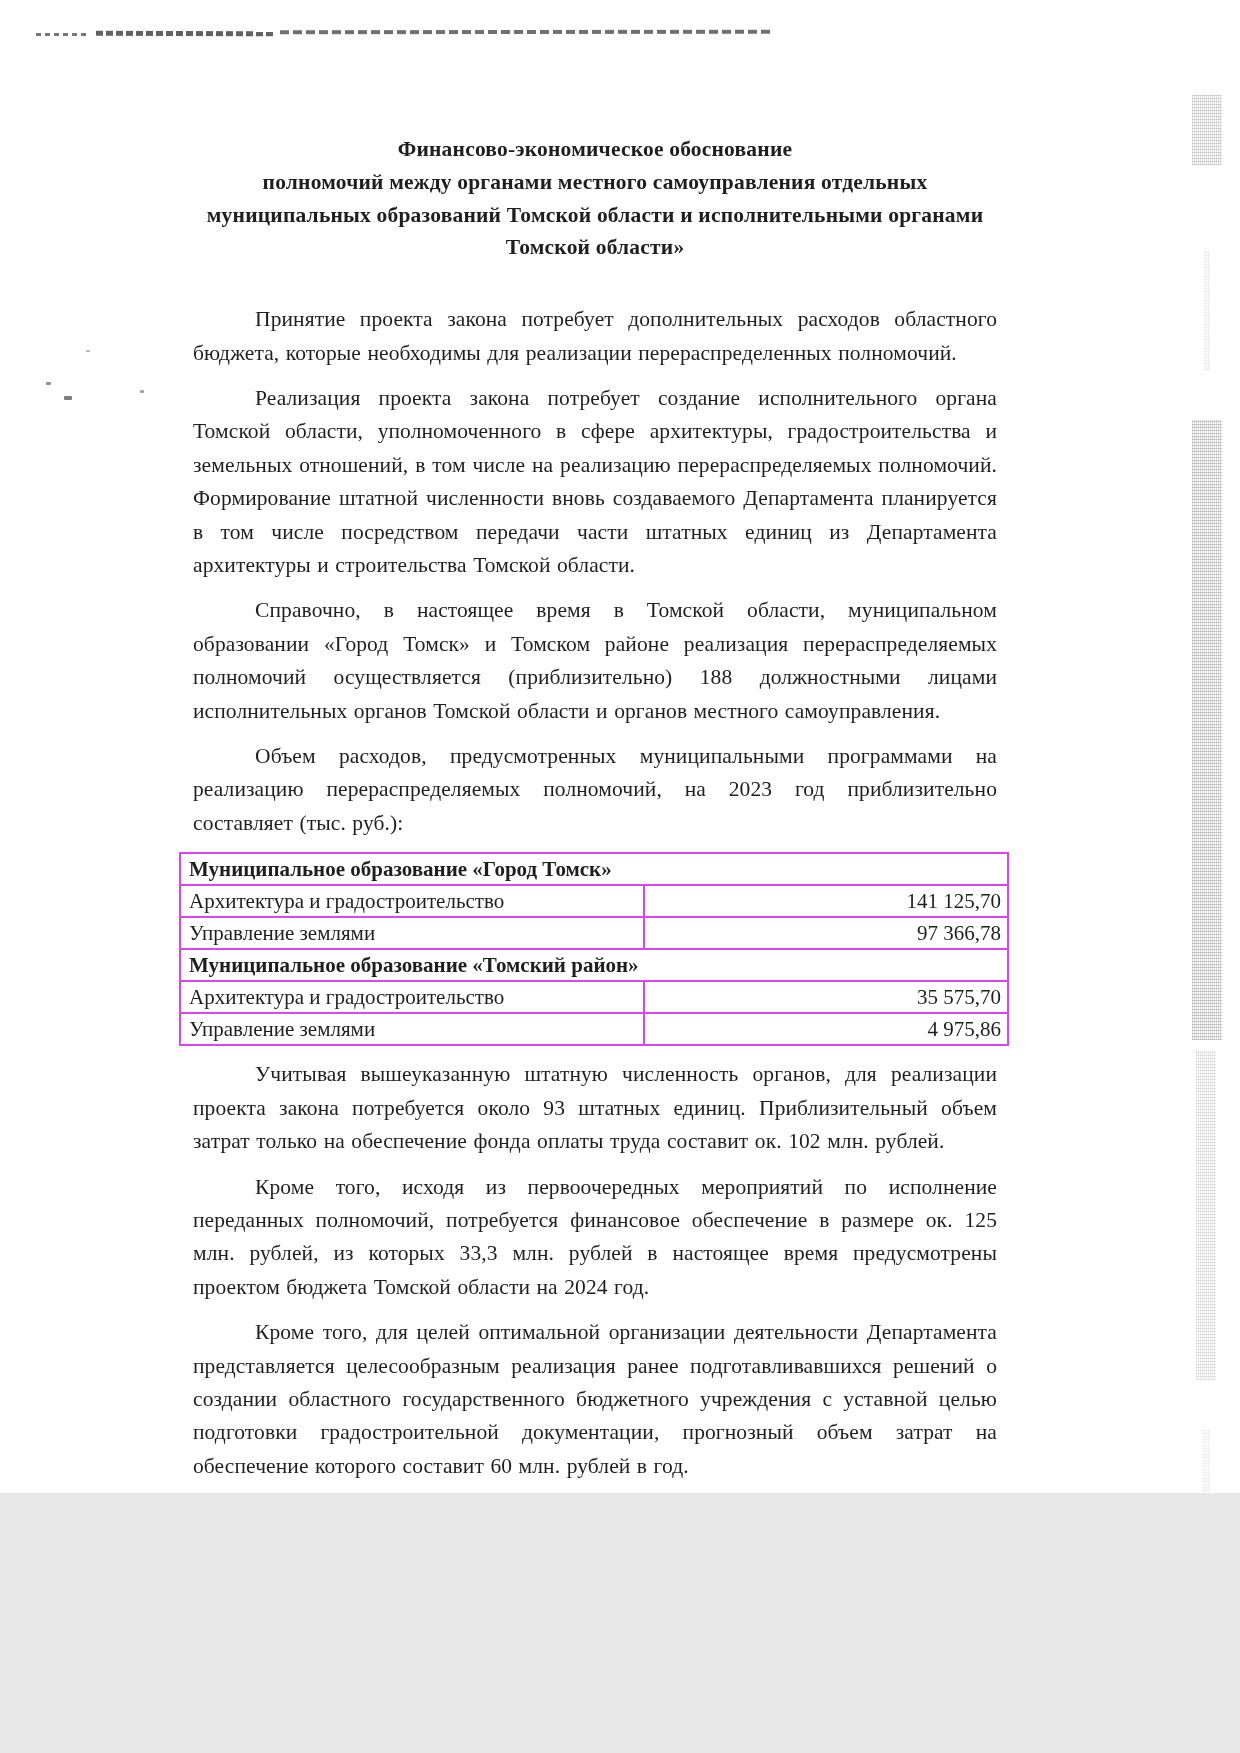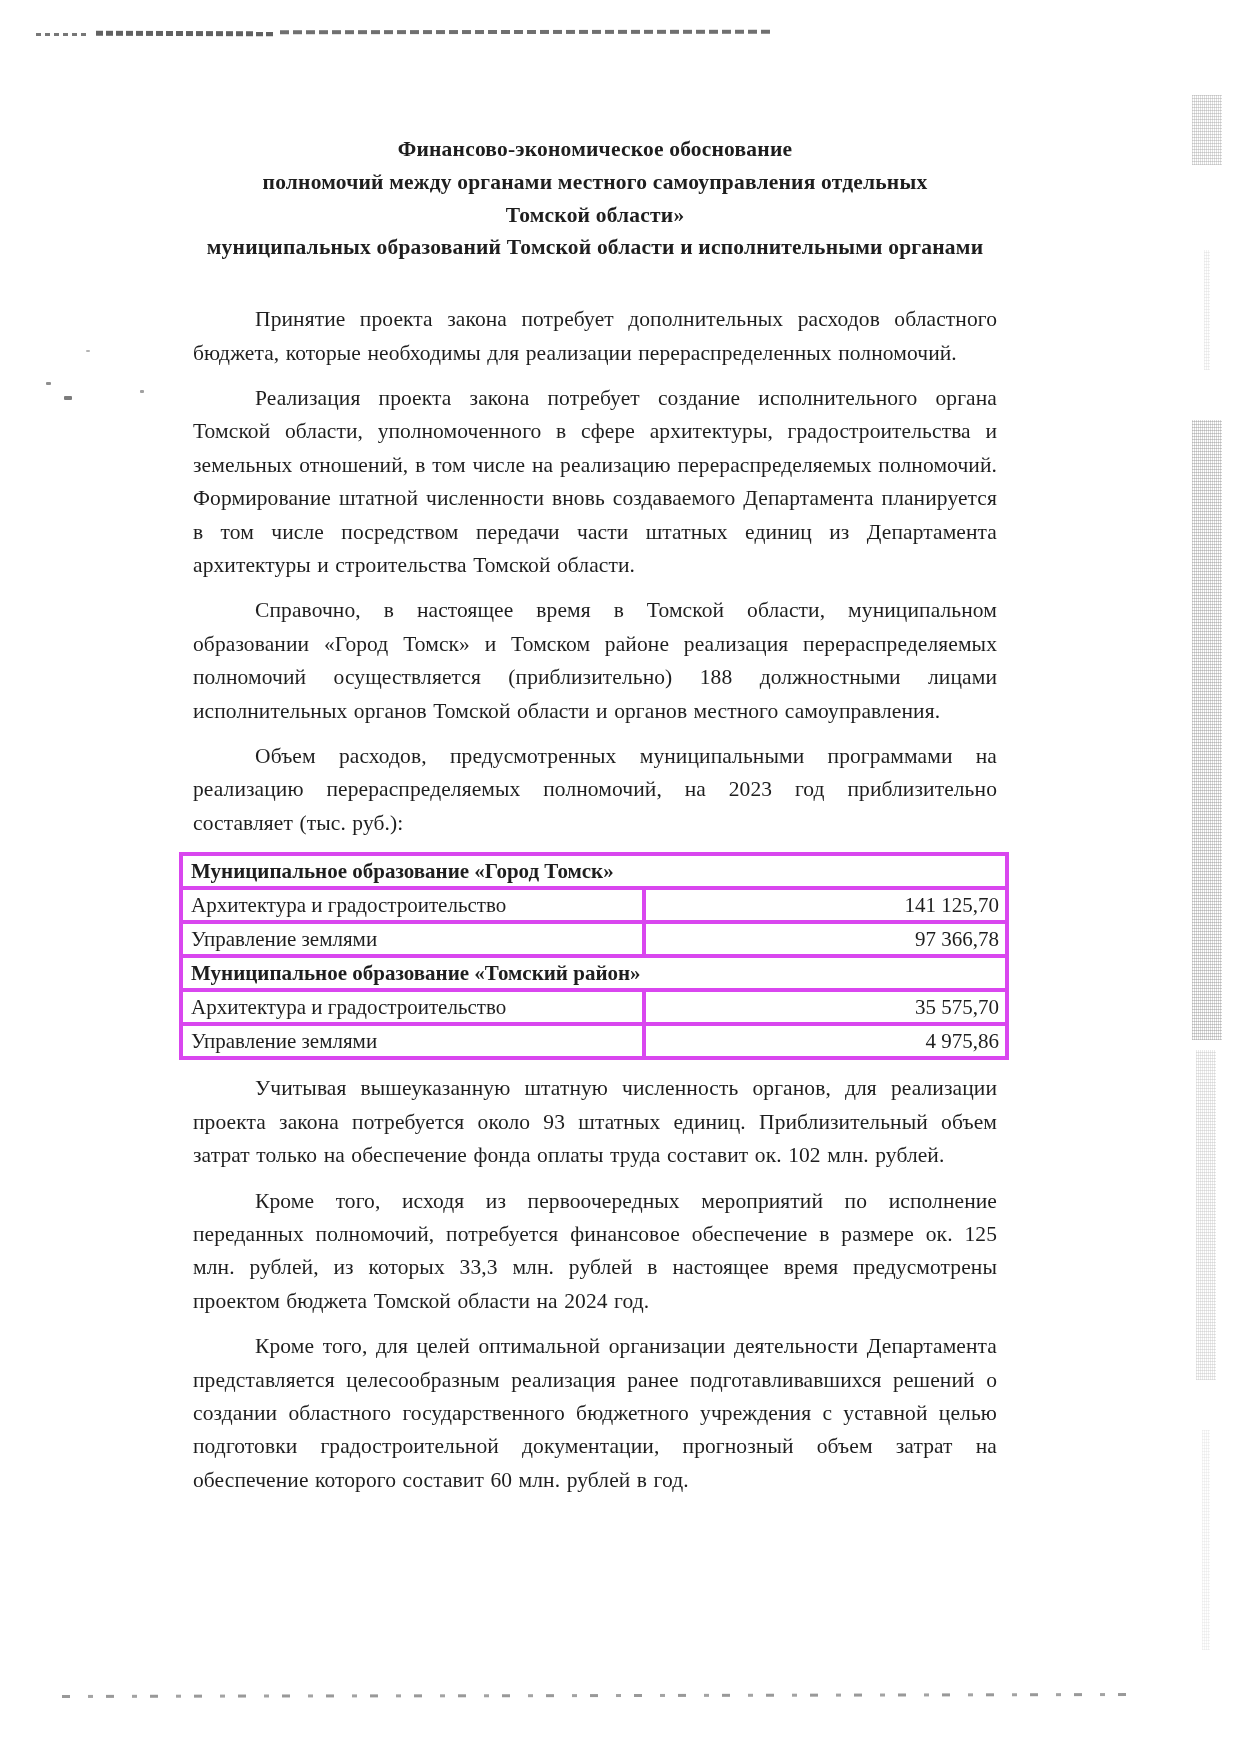--- a/index.html
+++ b/index.html
@@ -1,18 +1,18 @@
 <!DOCTYPE html>
 <html><head>
 <meta charset="utf-8">
 <style>
   html,body { margin:0; padding:0; background:#e8e8e8; }
   .page {
     position:relative;
-    width:1240px; height:1753px;
+    width:1240px; height:1493px;
     margin:0 auto;
     background:#ffffff;
     overflow:hidden;
     font-family:"Liberation Serif","DejaVu Serif",serif;
     color:#1e1e1e;
   }
   .content {
     position:absolute;
     left:181px; top:133px;
     width:828px;
@@ -35,21 +35,21 @@
     letter-spacing:.1px;
     word-spacing:1px;
   }
   table.expenses {
     width:830px;
     border-collapse:collapse;
     margin:1px 0 2px -2px;
     font-size:21px;
   }
   table.expenses td {
-    border:4px solid #d946ef;
+    border:2px solid #d946ef;
     height:27px;
     padding:1px 6px 2px 8px;
     line-height:24px;
   }
   td.section-hdr { font-weight:bold; }
   td.lbl { width:56%;margin-left:28px; }
   td.val { text-align:right; padding-right:7px; }
 
   
   .art { position:absolute; pointer-events:none; }
@@ -107,22 +107,22 @@
   <div class="art speck sp1"></div>
   <div class="art speck sp2"></div>
   <div class="art speck sp3"></div>
   <div class="art speck sp4"></div>
 
   <div class="content">
 
     <div class="title">
       <div>Финансово-экономическое обоснование</div>
       <div>полномочий между органами местного самоуправления отдельных</div>
+      <div>муниципальных образований Томской области и исполнительными органами</div>
       <div>Томской области»</div>
-      <div>муниципальных образований Томской области и исполнительными органами</div>
     </div>
 
     <p class="body">Принятие проекта закона потребует дополнительных расходов областного бюджета, которые необходимы для реализации перераспределенных полномочий.</p>
     <p class="body">Реализация проекта закона потребует создание исполнительного органа Томской области, уполномоченного в сфере архитектуры, градостроительства и земельных отношений, в том числе на реализацию перераспределяемых полномочий. Формирование штатной численности вновь создаваемого Департамента планируется в том числе посредством передачи части штатных единиц из Департамента архитектуры и строительства Томской области.</p>
     <p class="body">Справочно, в настоящее время в Томской области, муниципальном образовании «Город Томск» и Томском районе реализация перераспределяемых полномочий осуществляется (приблизительно) 188 должностными лицами исполнительных органов Томской области и органов местного самоуправления.</p>
     <p class="body">Объем расходов, предусмотренных муниципальными программами на реализацию перераспределяемых полномочий, на 2023 год приблизительно составляет (тыс. руб.):</p>
 
     <table class="expenses">
       <tbody>
         <tr>

